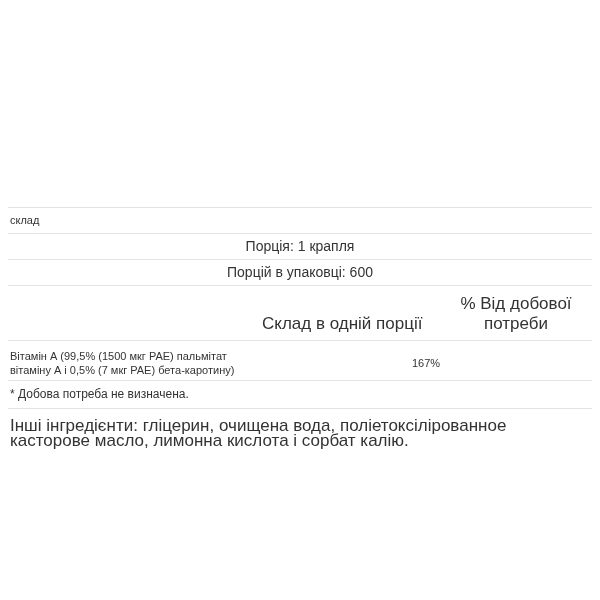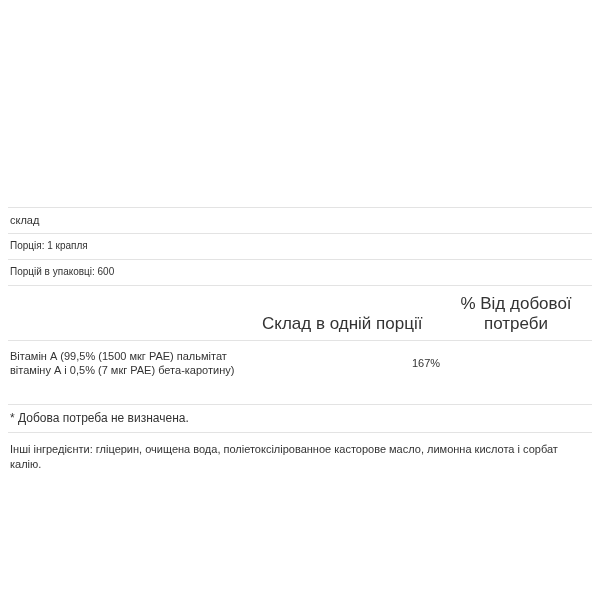--- a/index.html
+++ b/index.html
@@ -33,23 +33,24 @@
   }
   .row-top {
     border-top: 1px solid #e3e3e3;
   }
   .title-row {
     font-size: 11px;
     color: #333333;
     line-height: 14px;
   }
   .info-row {
-    font-size: 10px;
+    font-size: 14px;
     color: #333333;
     line-height: 14px;
+    text-align: center;
   }
   .head-row {
     display: flex;
     align-items: flex-end;
     padding-top: 8px;
     padding-bottom: 6px;
   }
   .col-name {
     flex: 0 0 252px;
   }
@@ -61,41 +62,41 @@
     text-align: center;
   }
   .head-text {
     font-size: 17px;
     color: #333333;
   }
   .data-row {
     display: flex;
     align-items: flex-start;
     padding-top: 8px;
-    padding-bottom: 27px;
+    padding-bottom: 3px;
   }
   .data-row .col-name {
     line-height: 14px;
     padding-right: 8px;
     box-sizing: border-box;
   }
   .data-row .col-amount,
   .data-row .col-dv {
     line-height: 14px;
     padding-top: 7px;
   }
   .footnote-row {
     font-size: 12px;
     color: #333333;
     padding-top: 6px;
     padding-bottom: 7px;
     line-height: 14px;
   }
   .other-row {
-    font-size: 11px;
+    font-size: 17px;
     color: #333333;
     padding-top: 9px;
     line-height: 15px;
     border-bottom: none;
   }
 </style>
 </head>
 <body>
 
 <div class="page">

